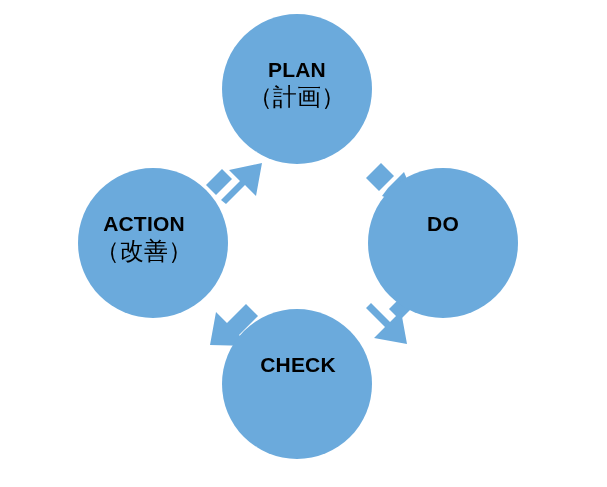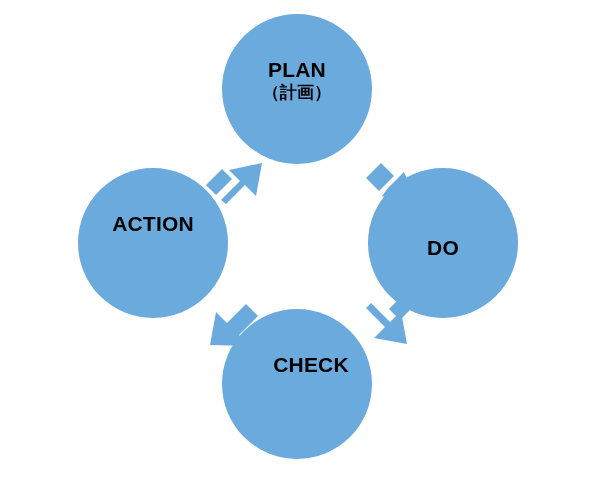--- a/index.html
+++ b/index.html
@@ -38,22 +38,22 @@
     -webkit-user-select: none;
     user-select: none;
   }
   .node-label .line-en {
     display: block;
     font-size: 21px;
     font-weight: bold;
   }
   .node-label .line-jp {
     display: block;
-    font-size: 17px;
-    font-weight: bold;
+    font-size: 24px;
+    font-weight: normal;
   }
   
   #label-plan   { left: 197px; top: 58px;  width: 200px; }
   #label-do     { left: 343px; top: 212px; width: 200px; }
   #label-check  { left: 197px; top: 353px; width: 200px; }
   #label-action { left:  53px; top: 212px; width: 200px; }
 </style>
 </head>
 <body>
 
@@ -132,25 +132,26 @@
       <circle cx="297" cy="384" r="75" fill="#6BAADC"></circle>
       <circle cx="153" cy="243" r="75" fill="#6BAADC"></circle>
     </g>
   </svg>
 
   <div class="node-label" id="label-plan" style="color: rgb(0, 0, 0); width: 200px; left: 197px; top: 58px;">
     <span class="line-en">PLAN</span>
     <span class="line-jp">（計画）</span>
   </div>
 
-  <div class="node-label" id="label-do" style="color: rgb(0, 0, 0); width: 200px; left: 343px; top: 212px; margin-top: 24px;">
+  <div class="node-label" id="label-do" style="color: rgb(0, 0, 0); width: 200px; left: 343px; top: 212px;">
     <span class="line-en">DO</span>
   </div>
 
-  <div class="node-label" id="label-check" style="color: rgb(0, 0, 0); width: 200px; left: 211px; top: 353px;">
+  <div class="node-label" id="label-check" style="color: rgb(0, 0, 0); width: 200px; left: 198px; top: 353px;">
     <span class="line-en">CHECK</span>
   </div>
 
-  <div class="node-label" id="label-action" style="color: rgb(0, 0, 0); width: 200px; left: 53px; top: 212px;">
+  <div class="node-label" id="label-action" style="color: rgb(0, 0, 0); width: 200px; left: 44px; top: 212px;">
     <span class="line-en">ACTION</span>
+    <span class="line-jp">（改善）</span>
   </div>
 
 </div>
 
 </body></html>

